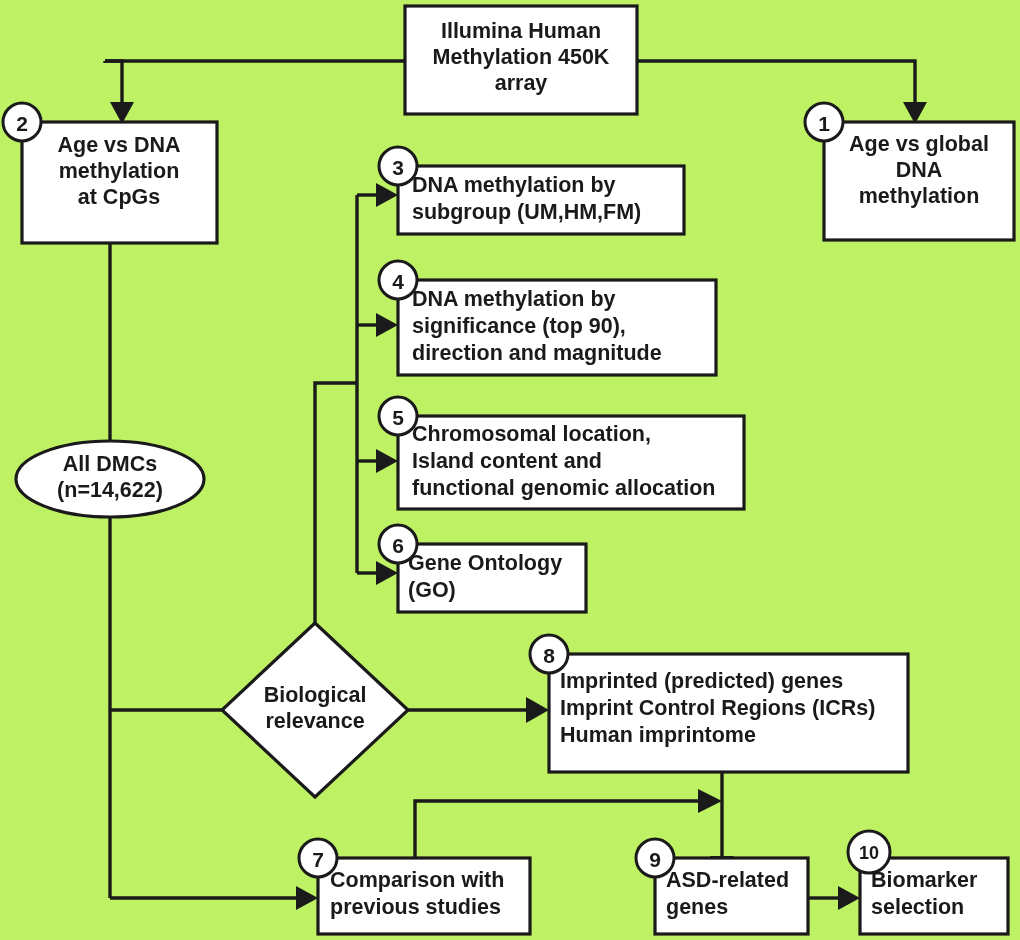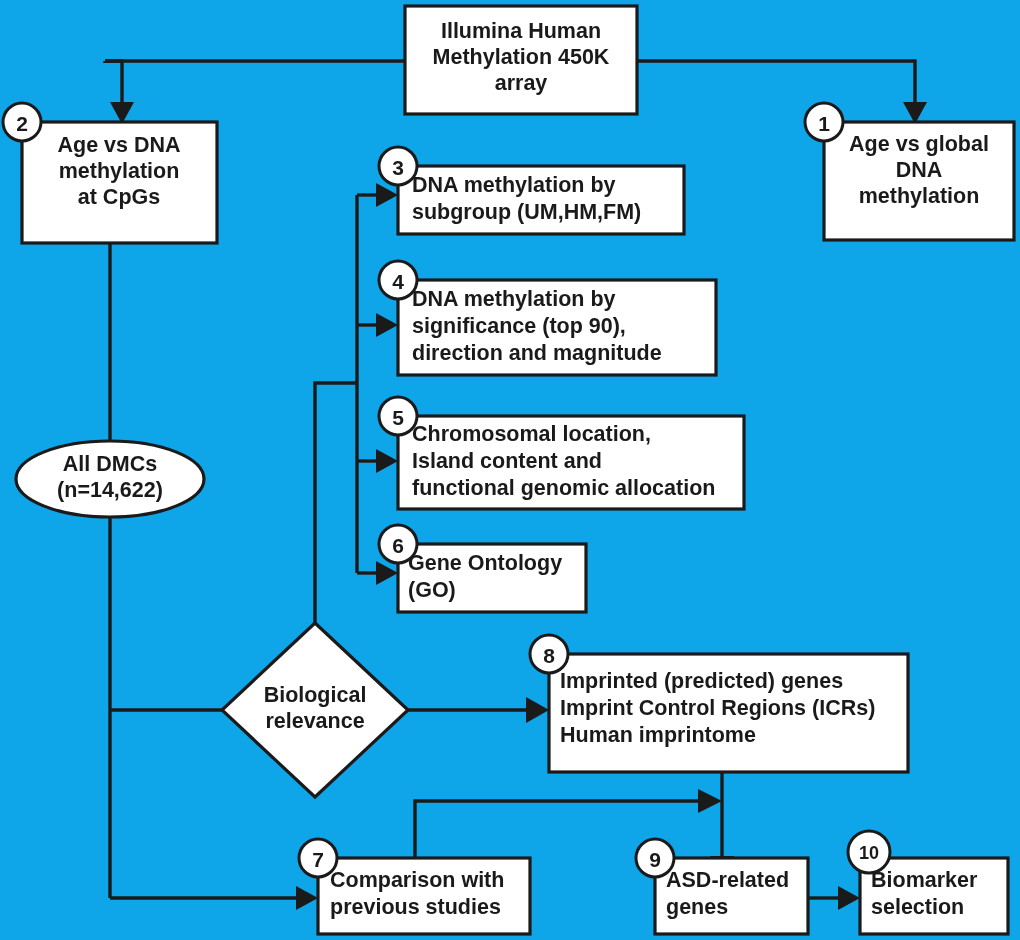--- a/index.html
+++ b/index.html
@@ -4,21 +4,21 @@
 <style>
   html, body {
     margin: 0;
     padding: 0;
     background: #ffffff;
   }
   #stage {
     position: relative;
     width: 1020px;
     height: 940px;
-    background: #0ea5e9;
+    background: #bef264;
     overflow: hidden;
   }
   svg#flow {
     position: absolute;
     top: 0; left: 0;
     width: 1020px;
     height: 940px;
     display: block;
   }
   .node-box {

